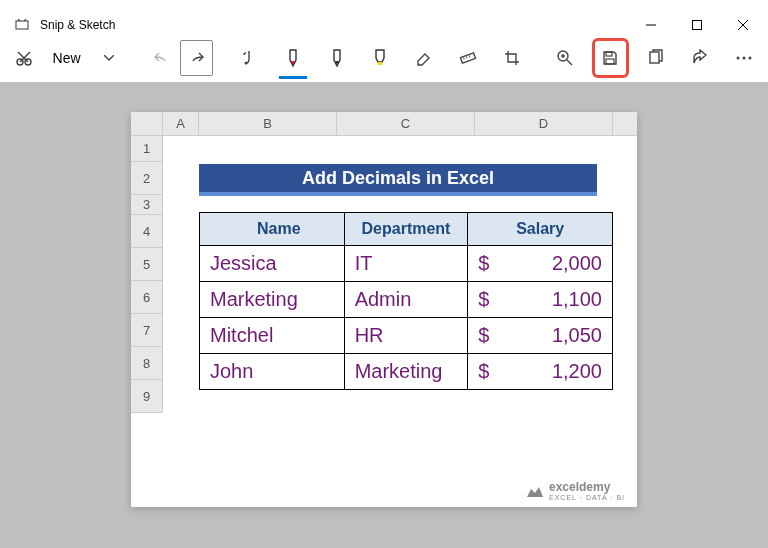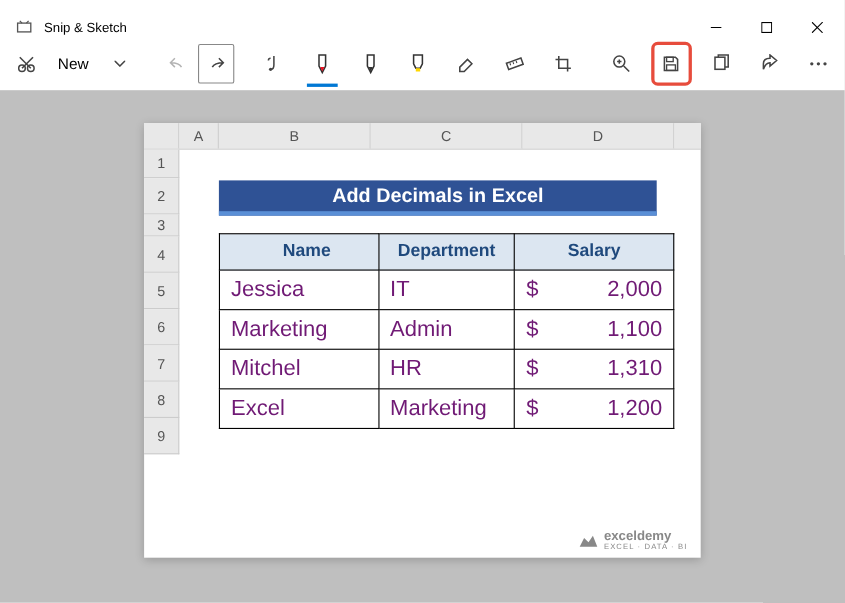--- a/index.html
+++ b/index.html
@@ -260,26 +260,26 @@
                     <span>1,100</span>
                   </div>
                 </td>
               </tr>
               <tr>
                 <td>Mitchel</td>
     <td>HR</td>
     <td>
                   <div class="salary-cell">
                     <span>$</span>
-                    <span>1,310</span>
+                    <span>1,050</span>
                   </div>
                 </td>
               </tr>
               <tr>
-                <td>Excel</td>
+                <td>John</td>
     <td>Marketing</td>
     <td>
                   <div class="salary-cell">
                     <span>$</span>
                     <span>1,200</span>
                   </div>
                 </td>
               </tr>
             </tbody>
         </table>

